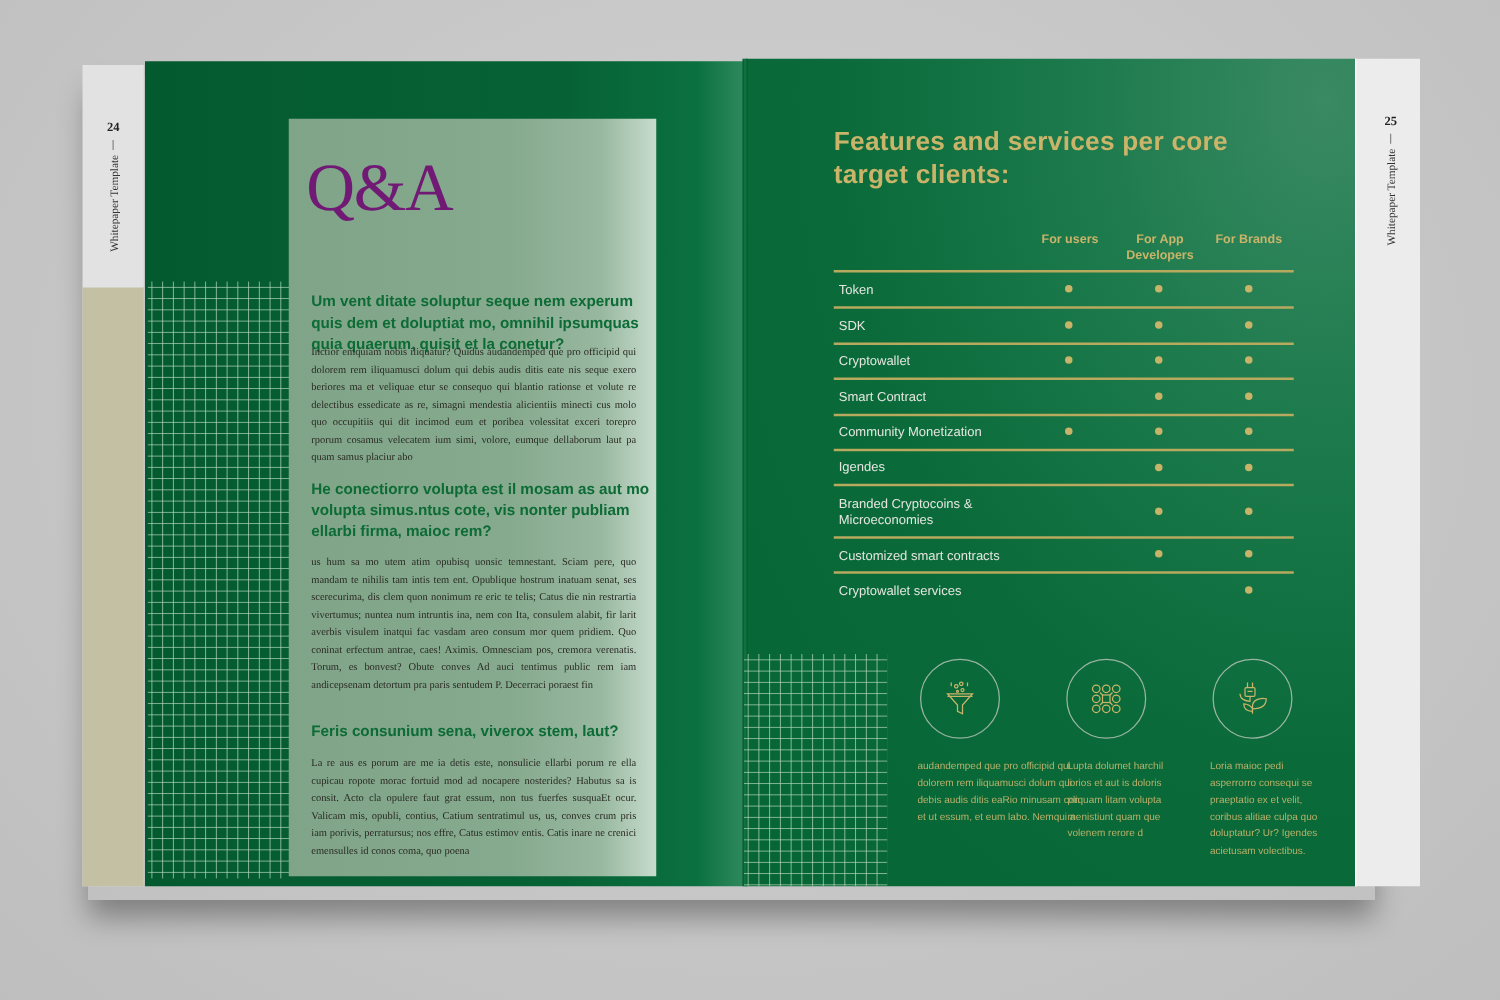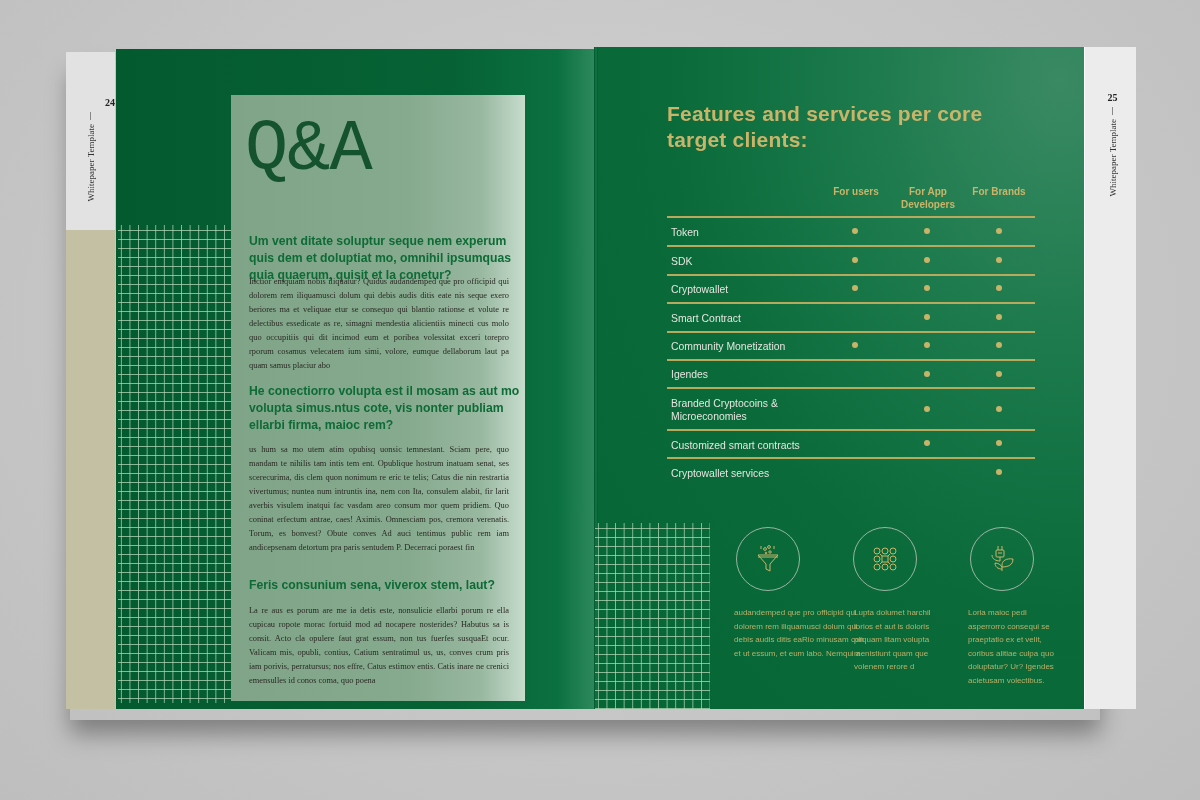--- a/index.html
+++ b/index.html
@@ -14,43 +14,43 @@
       box-shadow: 0 14px 22px rgba(0,0,0,0.35);
     }
     
     .page-left { position: absolute; left: 66px; top: 47px; width: 530px; height: 662px; }
     .margin-left { position: absolute; left: 0; top: 5px; width: 49px; height: 657px; background: #e2e2e2; }
     .margin-left .khaki { position: absolute; left: 0; top: 178px; width: 49px; height: 479px; background: #c3c0a3; }
     .green-left {
       position: absolute; left: 50px; top: 2px; width: 480px; height: 660px;
       background: linear-gradient(90deg, #045a2f 0%, #066234 70%, #0b7040 92%, #2f8a5e 100%);
     }
-    .folio-left { position: absolute; left: 0; top: 5px; width: 49px; height: 180px; text-align: right; }
+    .folio-left { position: absolute; left: 0; top: 5px; width: 49px; height: 180px; text-align: center; }
     .folio-num { font-family: "Liberation Serif", serif; font-size: 10px; font-weight: bold; color: #222; display: block; margin-top: 45px; }
     .folio-bar { display: block; width: 1px; height: 8px; background: #888; margin: 4px auto 4px auto; }
     .folio-title {
       display: block; font-family: "Liberation Serif", serif; font-size: 9px; color: #333;
       writing-mode: vertical-rl; transform: rotate(180deg); margin: 0 auto; white-space: nowrap;
     }
     .plus-grid {
       position: absolute;
       background-image:
         linear-gradient(90deg, transparent 3px, rgba(180,215,185,0.75) 3px, rgba(180,215,185,0.75) 4px, transparent 4px),
         linear-gradient(0deg, transparent 3.5px, rgba(180,215,185,0.75) 3.5px, rgba(180,215,185,0.75) 4.5px, transparent 4.5px);
       background-size: 8.6px 9px, 8.6px 9px;
       -webkit-mask-image: linear-gradient(90deg, #000 0, #000 100%);
     }
     .plus-grid::after { content: ""; }
     .qa-panel {
       position: absolute; left: 231px; top: 95px; width: 294px; height: 606px;
       background: linear-gradient(90deg, #7fa487 0%, #86aa8e 60%, #98b8a0 85%, #c7dccd 100%);
     }
     .qa-title {
-      position: absolute; left: 245px; top: 100px; font-family: Liberation Mono, monospace;
-      font-size: 72px; color: #14532d; letter-spacing: -1px; line-height: 100px;
+      position: absolute; left: 245px; top: 100px; font-family: Liberation Serif, serif;
+      font-size: 54px; color: #701a75; letter-spacing: -1px; line-height: 100px;
     }
     .qa-q {
       position: absolute; left: 249px; width: 272px; font-size: 12.2px; font-weight: bold;
       color: #0d6b36; line-height: 17px;
     }
     .qa-a {
       position: absolute; left: 249px; width: 260px; font-family: "Liberation Serif", serif;
       font-size: 8.4px; color: #2a2a24; line-height: 14px; text-align: justify;
     }
     

